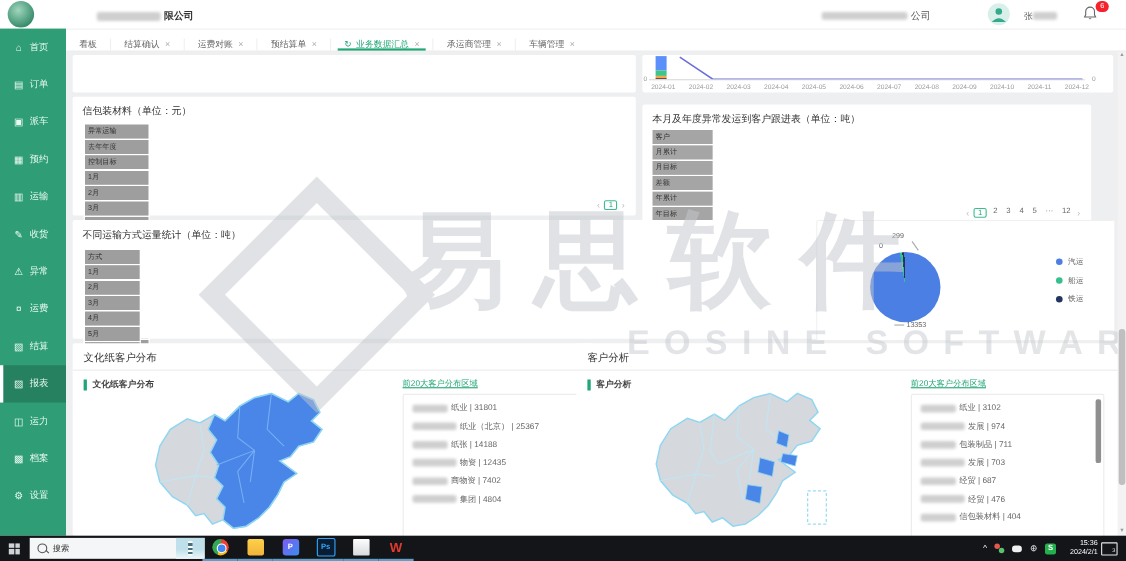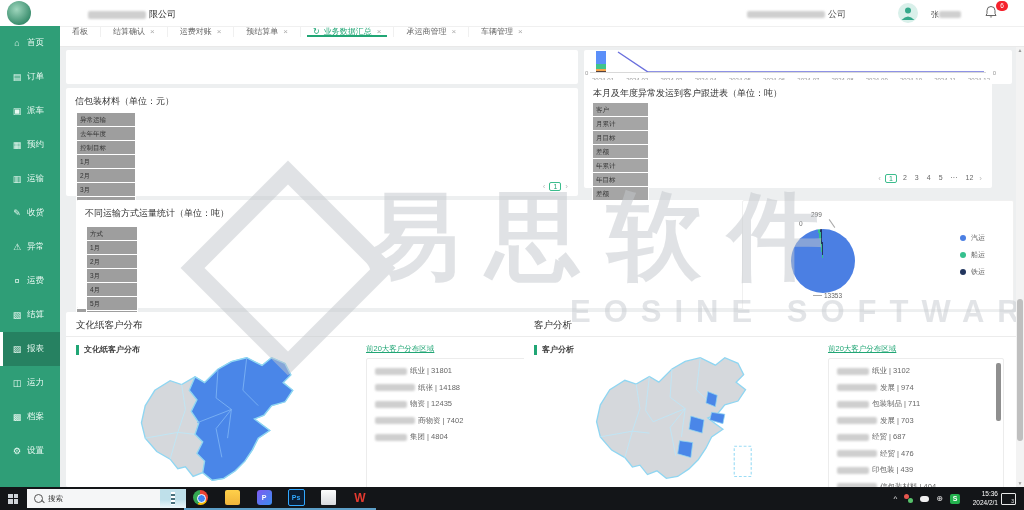--- a/index.html
+++ b/index.html
@@ -6,37 +6,37 @@
   body{width:1024px;height:510px;position:relative;background:#edeff0;
        font-family:"Liberation Sans","DejaVu Sans",sans-serif;font-size:8px;color:#444;
        -webkit-font-smoothing:antialiased}
   .mask{display:inline-block;height:8px;border-radius:2px;background:#cfcfcf;filter:blur(1.3px);
         vertical-align:middle;margin-right:3px;width:40px}
   
   #topbar{position:absolute;left:0;top:0;width:1024px;height:26px;background:#fff;z-index:40;
           border-bottom:1px solid #f0f0f0}
   #logo{position:absolute;left:7px;top:1px;width:24px;height:24px;border-radius:50%;
         background:radial-gradient(circle at 40% 35%,#9fd6bd,#3c8f6f 70%,#2b6f56);filter:blur(.6px)}
-  .company{position:absolute;top:8px;font-size:9px;font-weight:normal;color:#333;white-space:nowrap}
+  .company{position:absolute;top:8px;font-size:9px;font-weight:bold;color:#333;white-space:nowrap}
   #company-left{left:88px}
   #company-right{right:178px;font-weight:normal;color:#555}
   #avatar{position:absolute;right:106px;top:3px;width:20px;height:20px;border-radius:50%;background:#d9f0ea}
   #username{position:absolute;right:60px;top:9px;font-size:8px;color:#555}
   #bell{position:absolute;right:24px;top:5px;width:16px;height:16px}
   #badge{position:absolute;right:16px;top:1px;min-width:10px;height:10px;border-radius:6px;
          background:#f5222d;color:#fff;font-size:6.5px;line-height:10px;text-align:center;padding:0 1px}
   
   #sidebar{position:absolute;left:0;top:26px;bottom:23px;width:60px;background:#2f9e77;z-index:40}
   .side-item{height:34px;display:flex;align-items:center;padding-left:11px;color:#eafaf3;cursor:pointer}
   .side-item .s-glyph{width:12px;font-size:9px;margin-right:4px;text-align:center}
   .side-item .s-label{font-size:8.5px}
   .side-item.active{background:rgba(0,0,0,.18);border-left:3px solid #fff;padding-left:8px}
   
   #tabbar{position:absolute;left:60px;top:26px;right:0;height:20px;background:#fff;z-index:39;
-          display:flex;align-items:flex-start;border-bottom:1px solid #e9e9e9}
+          display:flex;align-items:flex-end;border-bottom:1px solid #e9e9e9}
   .tab{display:flex;align-items:center;padding:0 12px;font-size:8px;color:#666;cursor:pointer;position:relative}
   .tab+.tab{border-left:1px solid #f0f0f0}
   .tab .x{display:none;margin-left:5px;color:#aaa;font-size:8px}
   .tab .x.show{display:inline-block}
   .tab .r{display:none;margin-right:4px;color:#21a675;font-size:8px}
   .tab.active{color:#21a675}
   .tab.active .r{display:inline-block}
   .tab.active::after{content:"";position:absolute;left:6px;right:6px;bottom:0;height:2px;background:#21a675}
   
   #content-bg{position:absolute;left:60px;top:46px;right:0;bottom:23px;background:#edeff0}
@@ -459,21 +459,21 @@
   </div>
   <div class="pager" data-name="pagination">
     <span class="arrow" data-name="prev-page-arrow">‹</span>
     <span style="display:flex;gap:4px">
         <span class="pg" data-name="page-number">1</span>
       </span>
     <span class="arrow" data-name="next-page-arrow">›</span>
   </div>
 </div>
 
-<div class="panel" style="left:584px;top:80px;width:408px;height:108px" data-name="customer-progress-panel">
+<div class="panel" style="left:584px;top:95px;width:408px;height:108px" data-name="customer-progress-panel">
   <div class="p-title" data-name="panel-title">本月及年度异常发运到客户跟进表（单位：吨）</div>
   <div style="position:absolute;left:8px;right:8px;top:22px">
     <table class="grid t2" data-name="customer-progress-table">
       <thead>
           <tr>
             <th data-name="column-header">客户</th>
           </tr>
           <tr>
             <th data-name="column-header">月累计</th>
           </tr>
@@ -551,21 +551,21 @@
         <span class="pg" data-name="page-number">3</span>
         <span class="pg" data-name="page-number">4</span>
         <span class="pg" data-name="page-number">5</span>
         <span class="pg" data-name="page-number">···</span>
         <span class="pg" data-name="page-number">12</span>
       </span>
     <span class="arrow" data-name="next-page-arrow">›</span>
   </div>
 </div>
 
-<div class="panel" style="left:76px;top:200px;width:740px;height:108px" data-name="transport-mode-panel">
+<div class="panel" style="left:66px;top:200px;width:740px;height:108px" data-name="transport-mode-panel">
   <div class="p-title" data-name="panel-title">不同运输方式运量统计（单位：吨）</div>
   <div style="position:absolute;left:10px;right:10px;top:26px">
     <table class="grid t3" data-name="transport-table">
       <thead>
           <tr>
             <th data-name="column-header">方式</th>
           </tr>
           <tr>
             <th data-name="column-header">1月</th>
           </tr>
@@ -722,20 +722,23 @@
       <path d="M26,17 L28,30 L24,42 L20,56 M7,45 L24,42 L33,43" fill="none" stroke="#bfe6f5" stroke-width="0.5"></path>
       <path d="M33,13 L38,16 L45,9 L52,5 L60,3 L68,7 L73,3 L80,6 L83,12 L79,16 L84,20 L80,26 L73,28 L69,33 L64,35 L68,38 L72,41 L66,45 L63,51 L59,57 L54,62 L48,66 L42,67 L37,63 L38,57 L34,53 L37,47 L33,43 L35,37 L31,31 L34,25 L30,20 Z" fill="#4a86e8" stroke="#8fd6f2" stroke-width="0.7"></path>
       <path d="M45,9 L44,24 L52,30 L50,45 M60,3 L58,20 L66,28 M52,30 L44,40 L47,55 M34,37 L52,30" fill="none" stroke="#7db4f5" stroke-width="0.5" opacity="0.9"></path>
     </svg>
   </div>
   <div class="list-box" style="left:300px;width:158px" data-name="top-customers-list">
     <div>
 
     <div class="li" data-name="customer-list-item">
         <span class="mask" data-name="redacted-text"></span><span data-name="customer-list-text">纸业 | 31801</span>
+      </div>
+        <div class="li" data-name="customer-list-item">
+        <span class="mask" data-name="redacted-text"></span><span data-name="customer-list-text">纸业（北京） | 25367</span>
       </div>
         <div class="li" data-name="customer-list-item">
         <span class="mask" data-name="redacted-text"></span><span data-name="customer-list-text">纸张 | 14188</span>
       </div>
         <div class="li" data-name="customer-list-item">
         <span class="mask" data-name="redacted-text"></span><span data-name="customer-list-text">物资 | 12435</span>
       </div>
         <div class="li" data-name="customer-list-item">
         <span class="mask" data-name="redacted-text"></span><span data-name="customer-list-text">商物资 | 7402</span>
       </div>
@@ -782,23 +785,20 @@
         <div class="li" data-name="customer-list-item">
         <span class="mask" data-name="redacted-text"></span><span data-name="customer-list-text">发展 | 703</span>
       </div>
         <div class="li" data-name="customer-list-item">
         <span class="mask" data-name="redacted-text"></span><span data-name="customer-list-text">经贸 | 687</span>
       </div>
         <div class="li" data-name="customer-list-item">
         <span class="mask" data-name="redacted-text"></span><span data-name="customer-list-text">经贸 | 476</span>
       </div>
         <div class="li" data-name="customer-list-item">
-        <span class="mask" data-name="redacted-text"></span><span data-name="customer-list-text">印包装 | 439</span>
-      </div>
-        <div class="li" data-name="customer-list-item">
         <span class="mask" data-name="redacted-text"></span><span data-name="customer-list-text">信包装材料 | 404</span>
       </div>
       </div>
     <div class="list-scroll" data-name="list-scrollbar-thumb"></div>
   </div>
 </div>
 
 <div id="watermark" data-name="software-watermark">
   <div id="wm-logo" data-name="watermark-logo"></div>
   <div id="wm-cn" data-name="watermark-chinese-text">易思软件</div>

